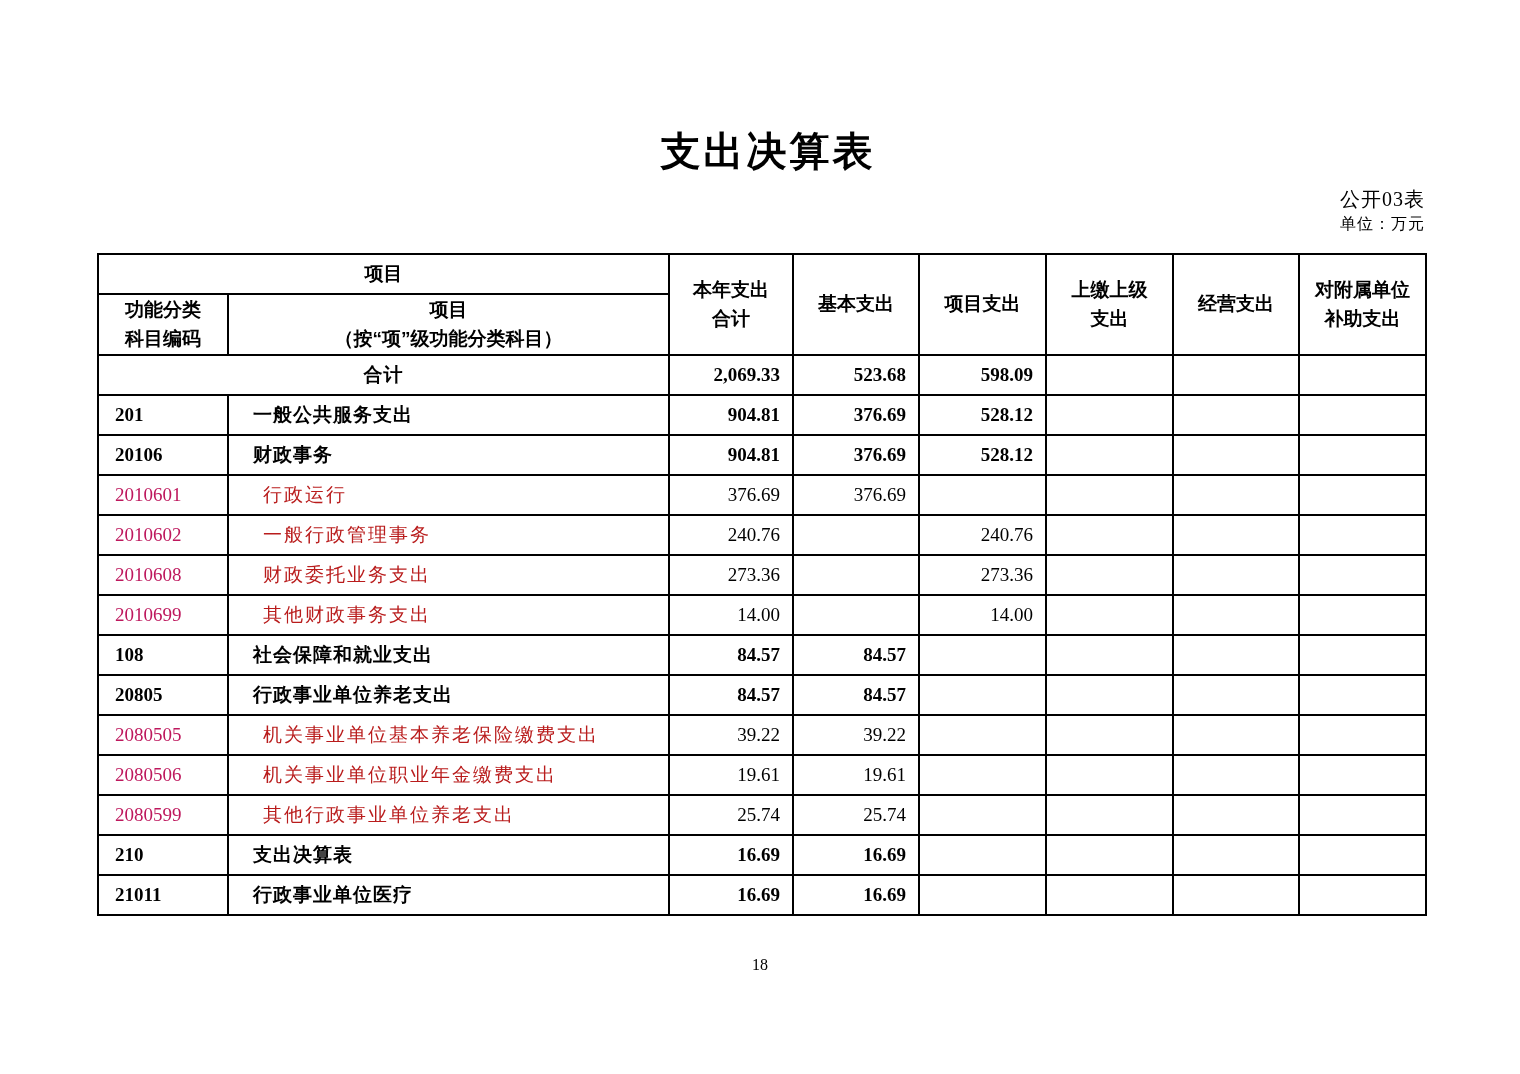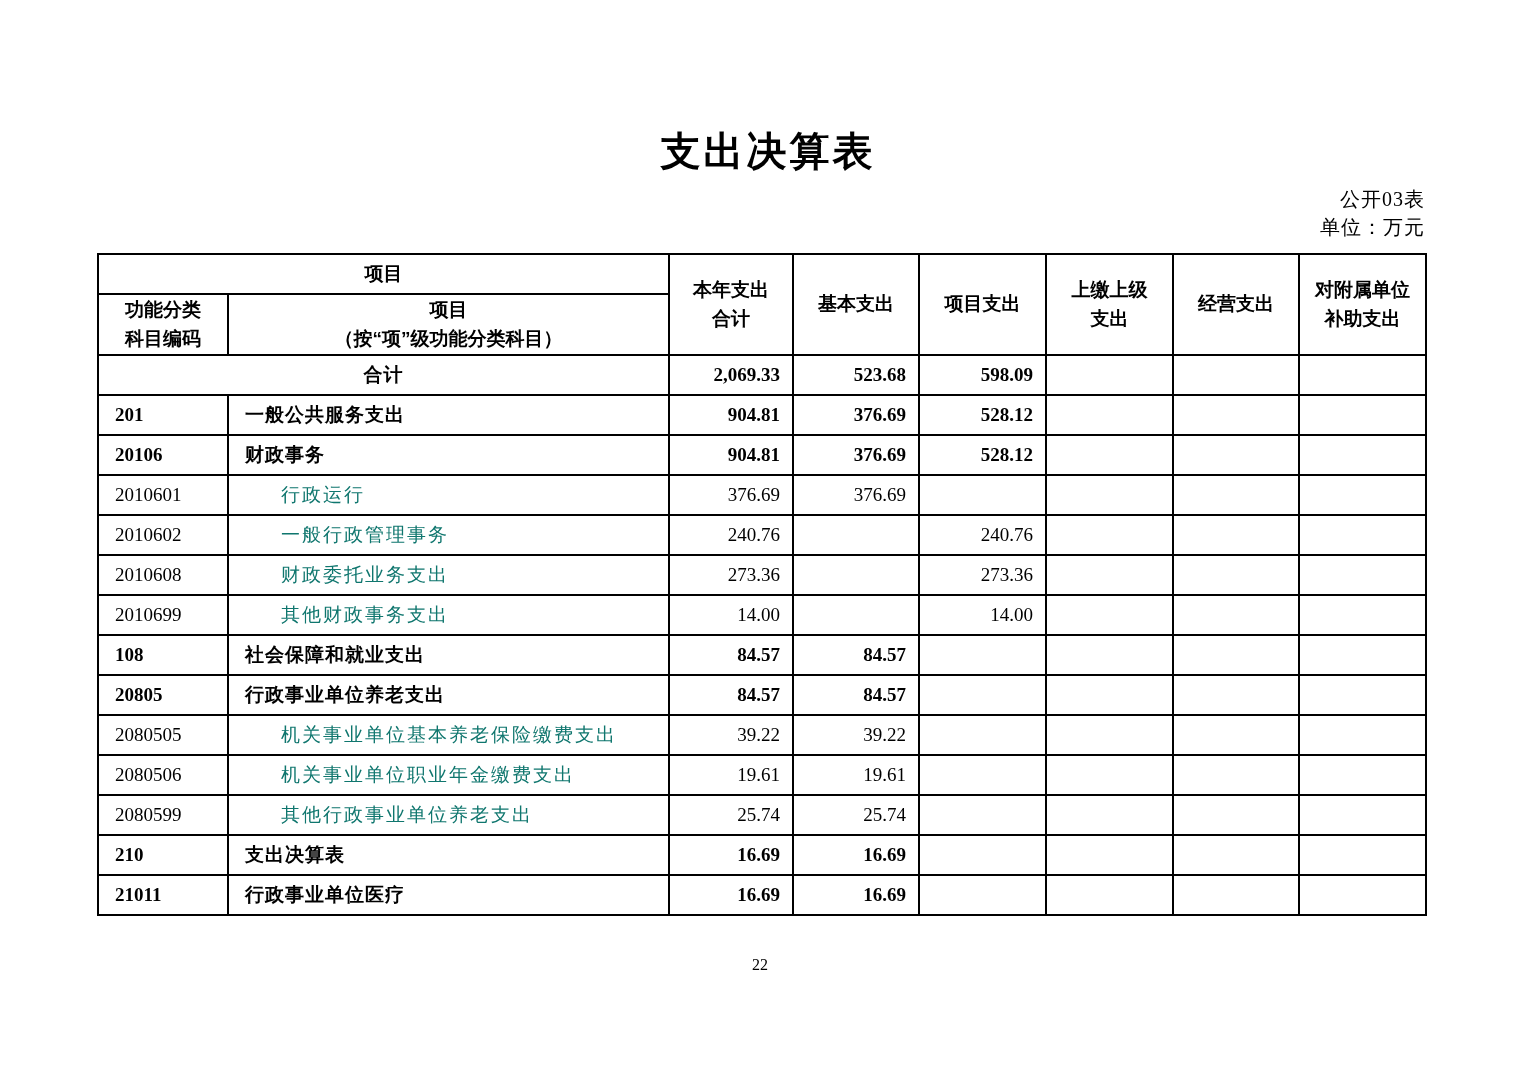--- a/index.html
+++ b/index.html
@@ -43,21 +43,21 @@
     left: 105px;
     font-size: 20px;
     letter-spacing: 1px;
   }
   .unit-note {
     position: absolute;
     top: 214px;
     left: 97px;
     width: 1328px;
     text-align: right;
-    font-size: 20px;
+    font-size: 16px;
     letter-spacing: 1px;
   }
   table.fin {
     position: absolute;
     top: 253px;
     left: 97px;
     width: 1328px;
     border-collapse: collapse;
     table-layout: fixed;
   }
@@ -77,41 +77,41 @@
   tr.hrow1 { height: 40px; }
   tr.hrow2 { height: 56px; }
   tr.drow  { height: 40px; }
   td.code {
     font-size: 19px;
     padding-left: 16px;
     text-align: left;
   }
   td.name {
     font-size: 19px;
-    padding-left: 16px;
+    padding-left: 24px;
     text-align: left;
   }
   td.num {
     font-size: 19px;
     padding-right: 12px;
     text-align: right;
   }
   tr.bold-row td.code, tr.bold-row td.num {
     font-weight: 700;
   }
   tr.bold-row td.name {
     font-weight: 700;
     letter-spacing: 1px;
   }
   tr.detail-row td.name {
-    padding-left: 52px;
+    padding-left: 34px;
     letter-spacing: 2px;
-    color: #0f766e;
-  }
-  tr.detail-row td.code { color: #000000; }
+    color: #b91c1c;
+  }
+  tr.detail-row td.code { color: #be185d; }
   td.total-name {
     text-align: center;
     font-weight: 700;
     font-size: 19px;
     letter-spacing: 1px;
   }
   .page-number {
     position: absolute;
     top: 956px;
     left: 0;
@@ -297,15 +297,15 @@
         <td class="num">16.69</td>
         <td class="num">16.69</td>
         <td class="num"></td>
         <td class="num"></td>
         <td class="num"></td>
         <td class="num"></td>
       </tr>
     </tbody>
   </table>
 
-  <div class="page-number">22</div>
+  <div class="page-number">18</div>
 
 </div>
 
 </body></html>

